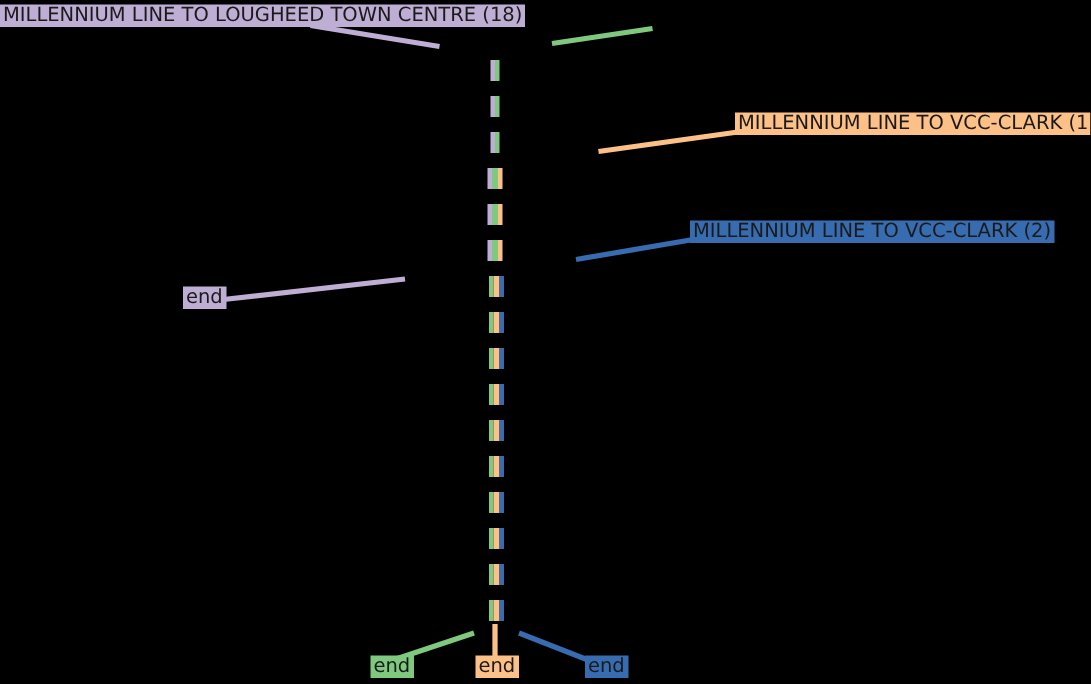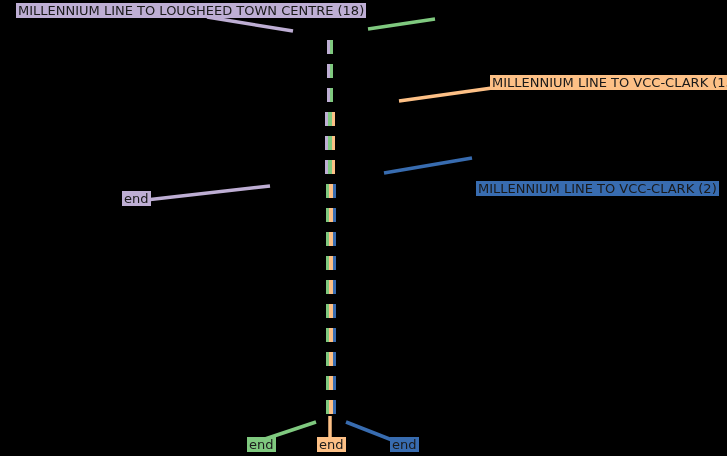--- a/index.html
+++ b/index.html
@@ -85,26 +85,26 @@
     <span class="stripe green"></span>
     <span class="stripe orange"></span>
   </div>
 
   <div class="trunk sec3" style="left:325.5px; top:184px; height:230px;">
     <span class="stripe green"></span>
     <span class="stripe orange"></span>
     <span class="stripe blue"></span>
   </div>
 
-  <div class="lbl bg-purple" style="left:16px; top:3px;">MILLENNIUM LINE TO LOUGHEED TOWN CENTRE (18)</div>
+  <div class="lbl bg-purple" style="left:0px; top:3px;">MILLENNIUM LINE TO LOUGHEED TOWN CENTRE (18)</div>
 
 
   <div class="lbl bg-orange" style="left:490px; top:75px;">MILLENNIUM LINE TO VCC-CLARK (13)</div>
 
-  <div class="lbl bg-blue" style="left:476px; top:147px;margin-top:34px;">MILLENNIUM LINE TO VCC-CLARK (2)</div>
+  <div class="lbl bg-blue" style="left:460px; top:147px;">MILLENNIUM LINE TO VCC-CLARK (2)</div>
 
   <div class="lbl end bg-purple" style="left:122px; top:191px;">end</div>
 
   <div class="lbl end bg-green" style="left:247px; top:437px;">end</div>
 
   <div class="lbl end bg-orange" style="left:317px; top:437px;">end</div>
 
   <div class="lbl end bg-blue" style="left:390px; top:437px;">end</div>
 
 </div>

